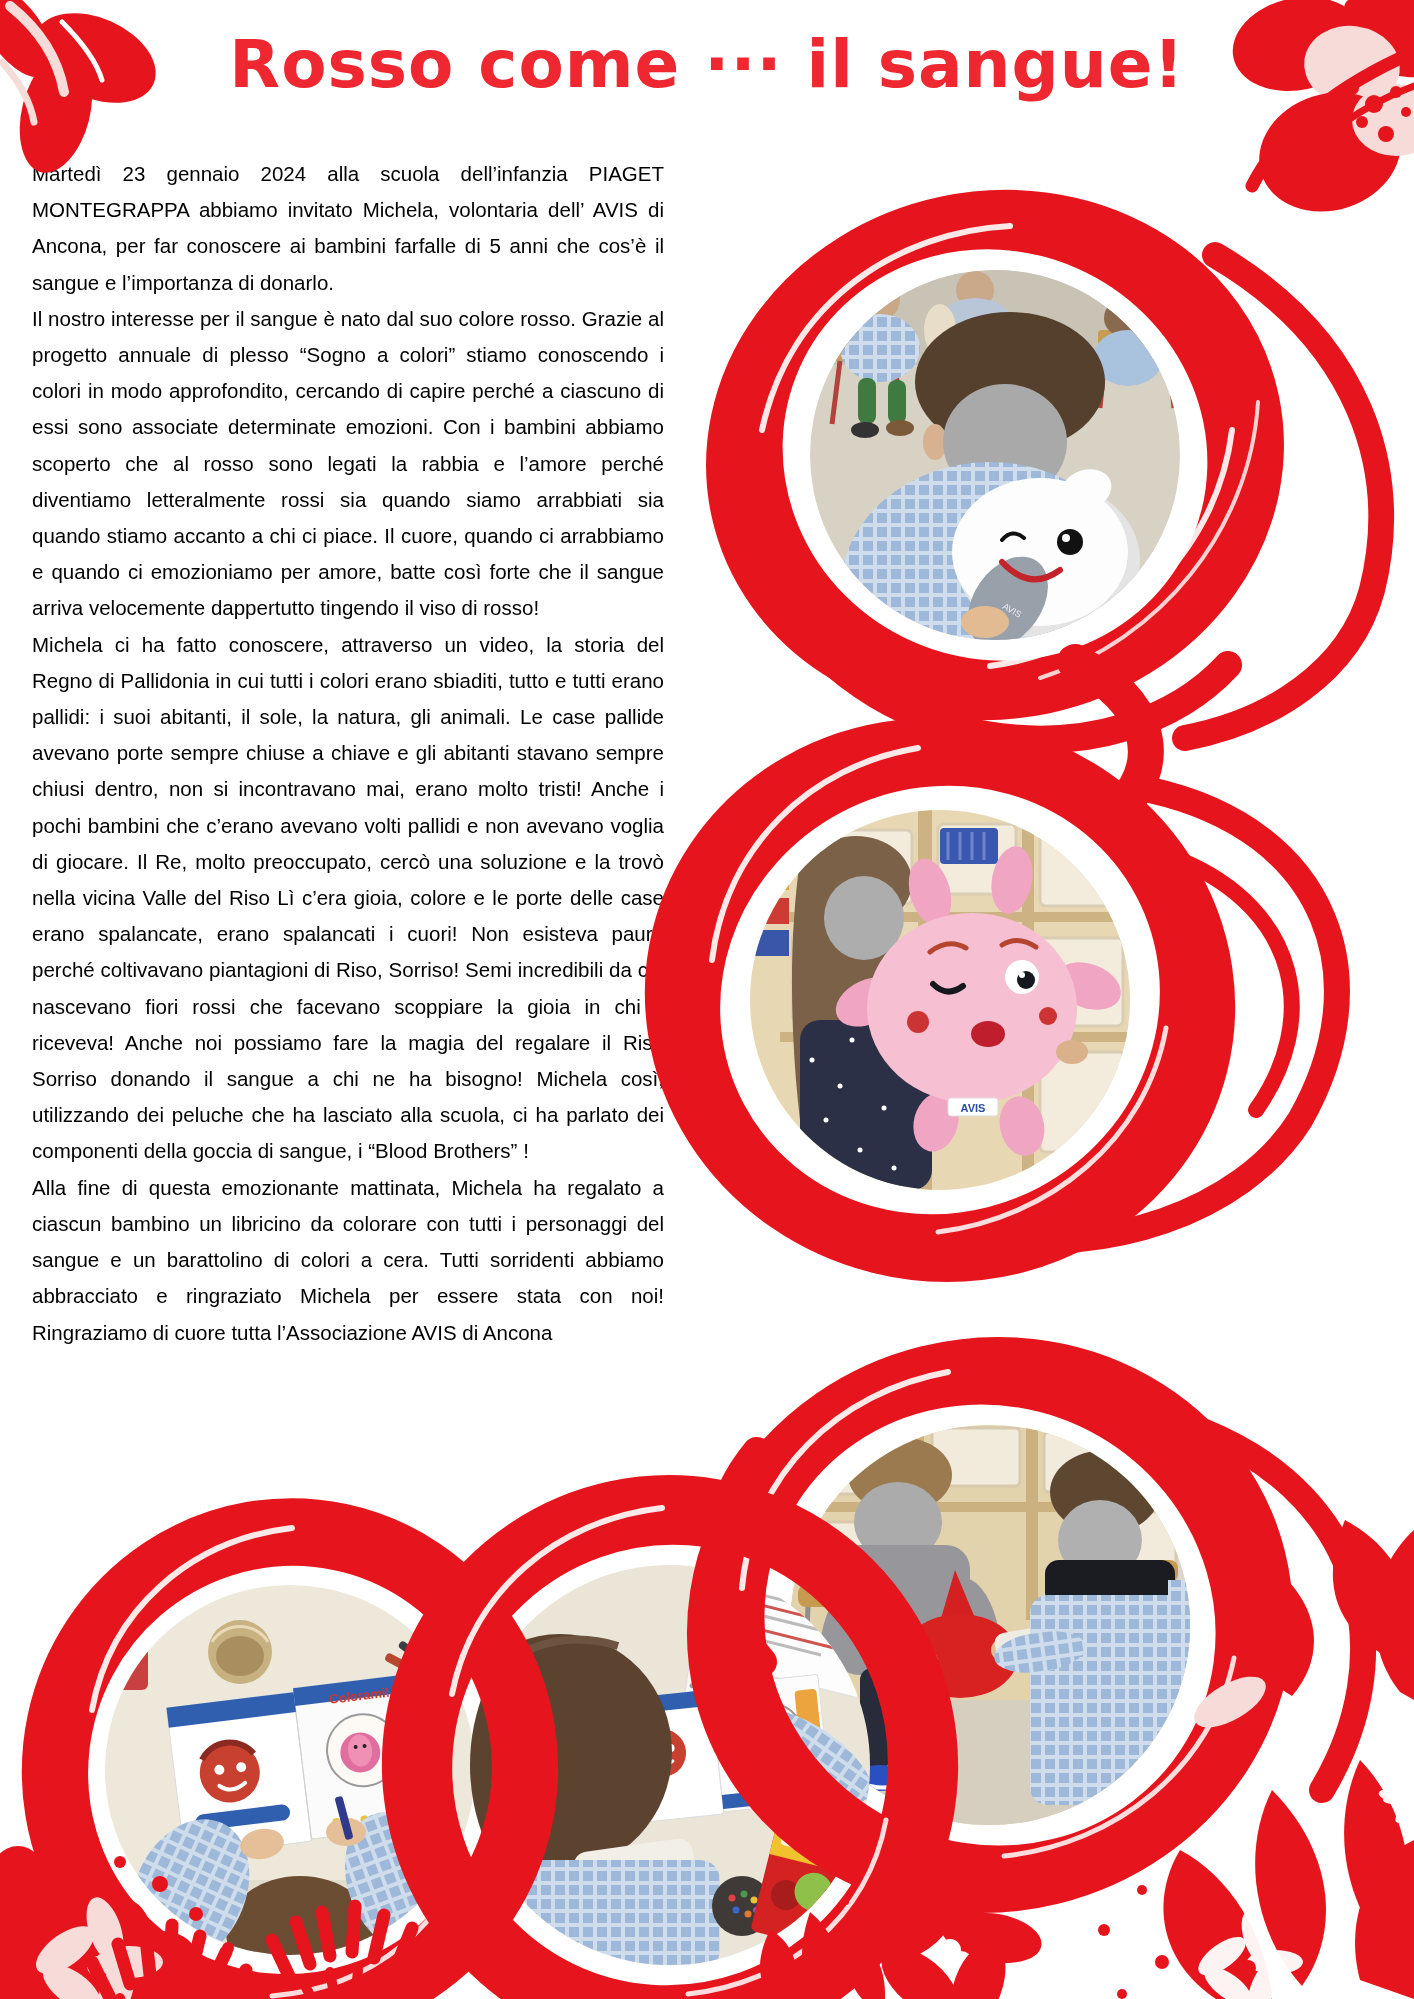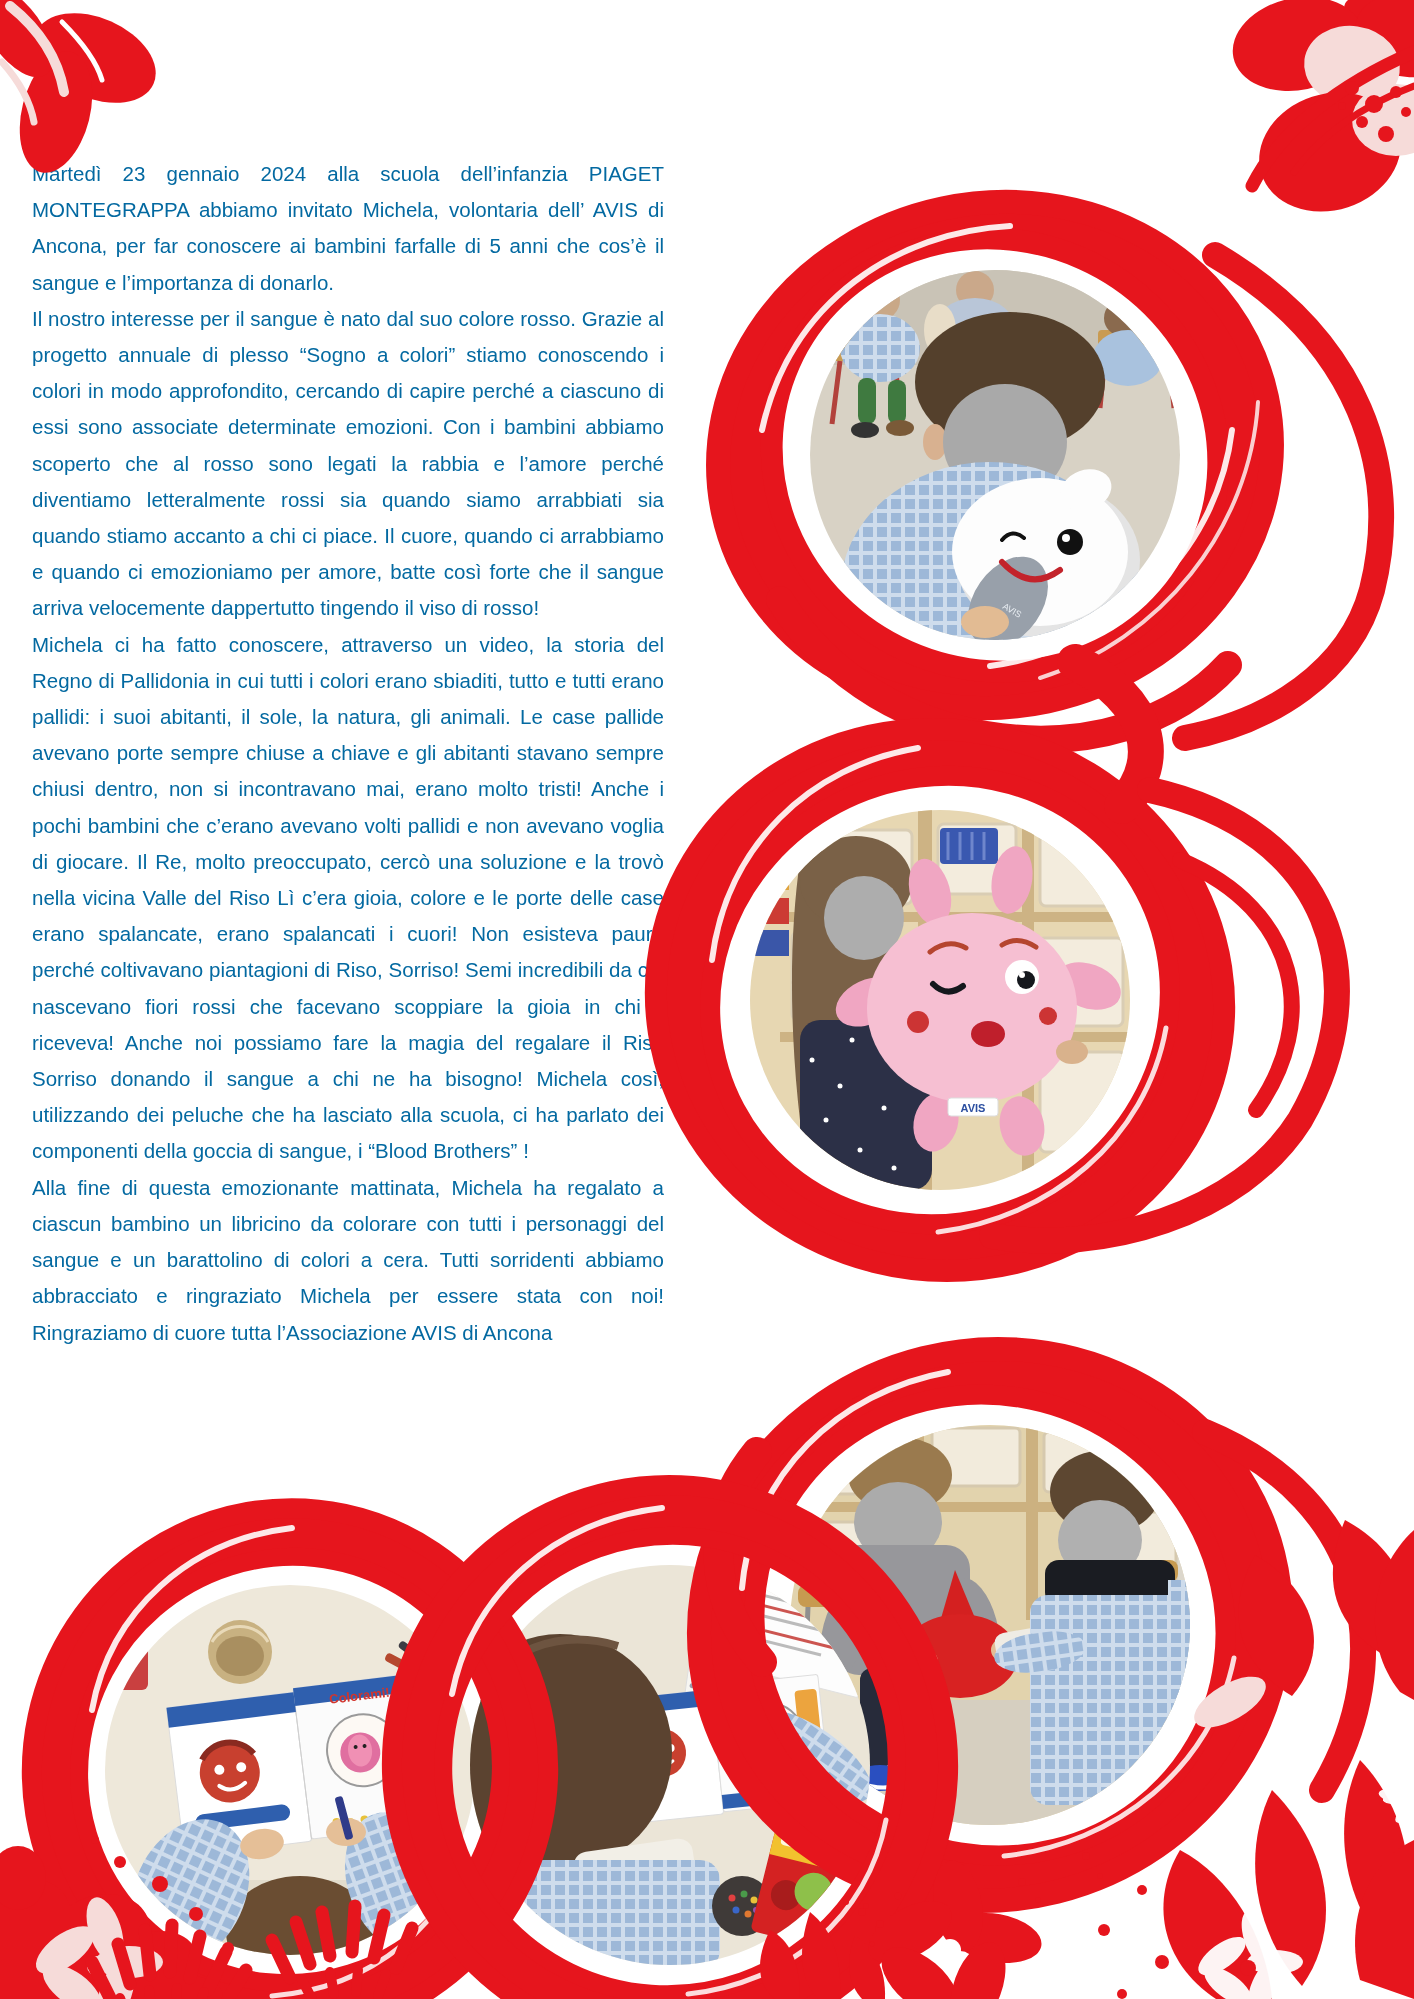--- a/index.html
+++ b/index.html
@@ -2,29 +2,30 @@
 <html><head>
 <meta charset="utf-8">
 <style>
   html,body{margin:0;padding:0;background:#888;}
   .page{position:relative;width:1414px;height:1999px;background:#ffffff;overflow:hidden;
         font-family:"Liberation Sans",sans-serif;margin:0 auto;}
   .title{position:absolute;top:26px;left:70px;width:1274px;text-align:center;
          font-family:"DejaVu Sans",sans-serif;font-weight:bold;font-size:66px;
          letter-spacing:1px;color:#ee2731;white-space:nowrap;}
   .article{position:absolute;left:32px;top:156px;width:632px;font-size:20.5px;
-           line-height:36.2px;text-align:justify;color:#0369a1;}
+           line-height:36.2px;text-align:justify;color:#000000;}
   .article p{margin:0;}
   .art{position:absolute;left:0;top:0;pointer-events:none;}
 </style>
 </head>
 <body>
 
 <div class="page">
 
+  <div class="title">Rosso come ··· il sangue!</div>
 
   <div class="article">
     <p>Martedì 23 gennaio 2024 alla scuola dell’infanzia PIAGET MONTEGRAPPA abbiamo invitato Michela, volontaria dell’ AVIS di Ancona, per far conoscere ai bambini farfalle di 5 anni che cos’è il sangue e l’importanza di donarlo.</p>
     <p>Il nostro interesse per il sangue è nato dal suo colore rosso. Grazie al progetto annuale di plesso  “Sogno a colori”  stiamo conoscendo i colori in modo approfondito, cercando di capire perché a ciascuno di essi sono associate determinate emozioni. Con i bambini abbiamo scoperto che al rosso sono legati la rabbia e l’amore perché diventiamo letteralmente rossi sia quando siamo arrabbiati sia quando stiamo accanto a chi ci piace. Il cuore, quando ci arrabbiamo e quando ci emozioniamo per amore, batte così forte che il sangue arriva velocemente dappertutto tingendo il viso di rosso!</p>
     <p>Michela ci ha fatto conoscere, attraverso un video, la storia del Regno di Pallidonia in cui tutti i colori erano sbiaditi, tutto e tutti erano pallidi: i suoi abitanti, il sole, la natura, gli animali. Le case pallide avevano porte sempre chiuse a chiave e gli abitanti stavano sempre chiusi dentro, non si incontravano mai, erano molto tristi! Anche i pochi bambini che c’erano avevano volti pallidi e non avevano voglia di giocare. Il Re, molto preoccupato, cercò una soluzione e la trovò nella vicina Valle del Riso  Lì c’era gioia, colore e le porte delle case erano spalancate, erano spalancati i cuori! Non esisteva paura perché coltivavano piantagioni di Riso, Sorriso! Semi incredibili da cui nascevano fiori rossi che facevano scoppiare la gioia in chi li riceveva! Anche noi possiamo fare la magia del regalare il Riso Sorriso donando il sangue a chi ne ha bisogno! Michela così, utilizzando dei peluche che ha lasciato alla scuola, ci ha parlato dei componenti della goccia di sangue, i  “Blood Brothers”  !</p>
     <p>Alla fine di questa emozionante mattinata, Michela ha regalato a ciascun bambino un libricino da colorare con tutti i personaggi del sangue e un barattolino di colori a cera. Tutti sorridenti abbiamo abbracciato e ringraziato Michela per essere stata con noi! Ringraziamo di cuore tutta l’Associazione AVIS di Ancona</p>
   </div>
 
   <svg class="art" width="1414" height="1999" viewBox="0 0 1414 1999" xmlns="http://www.w3.org/2000/svg" style="color:#e6151d">
     <defs>

